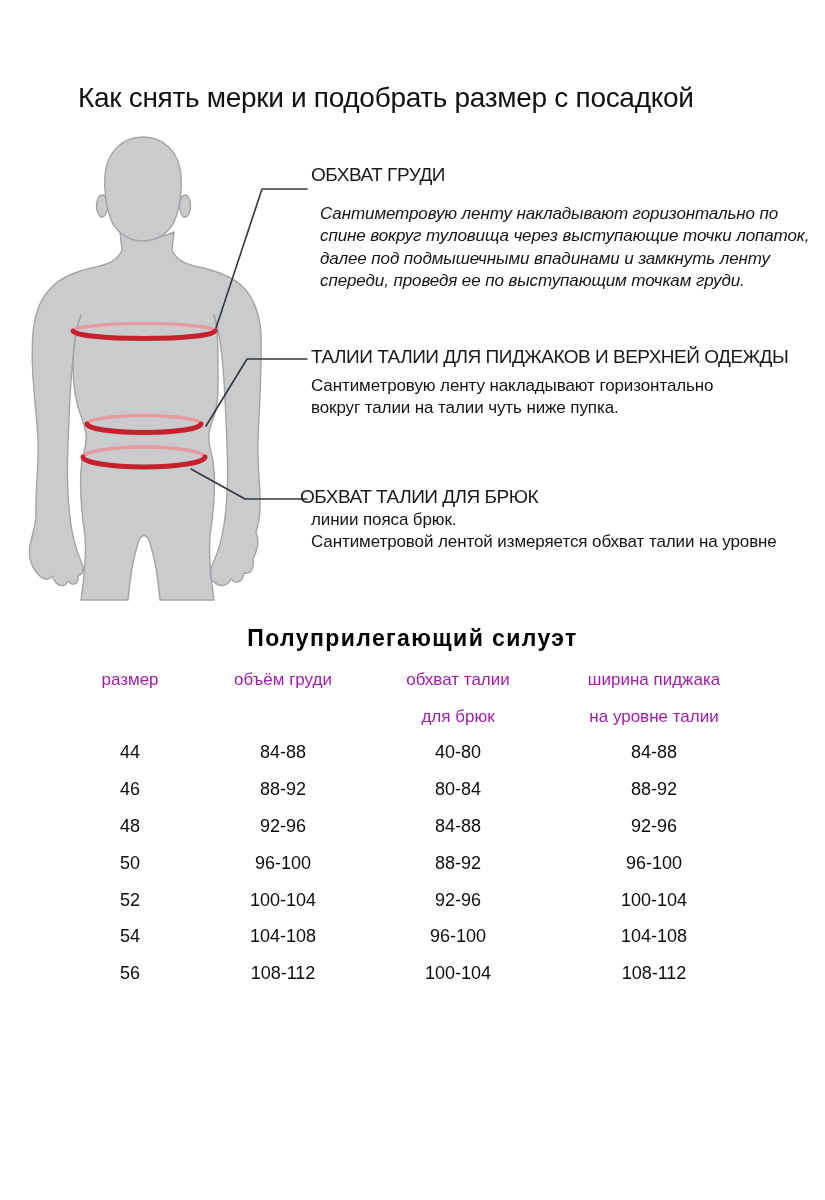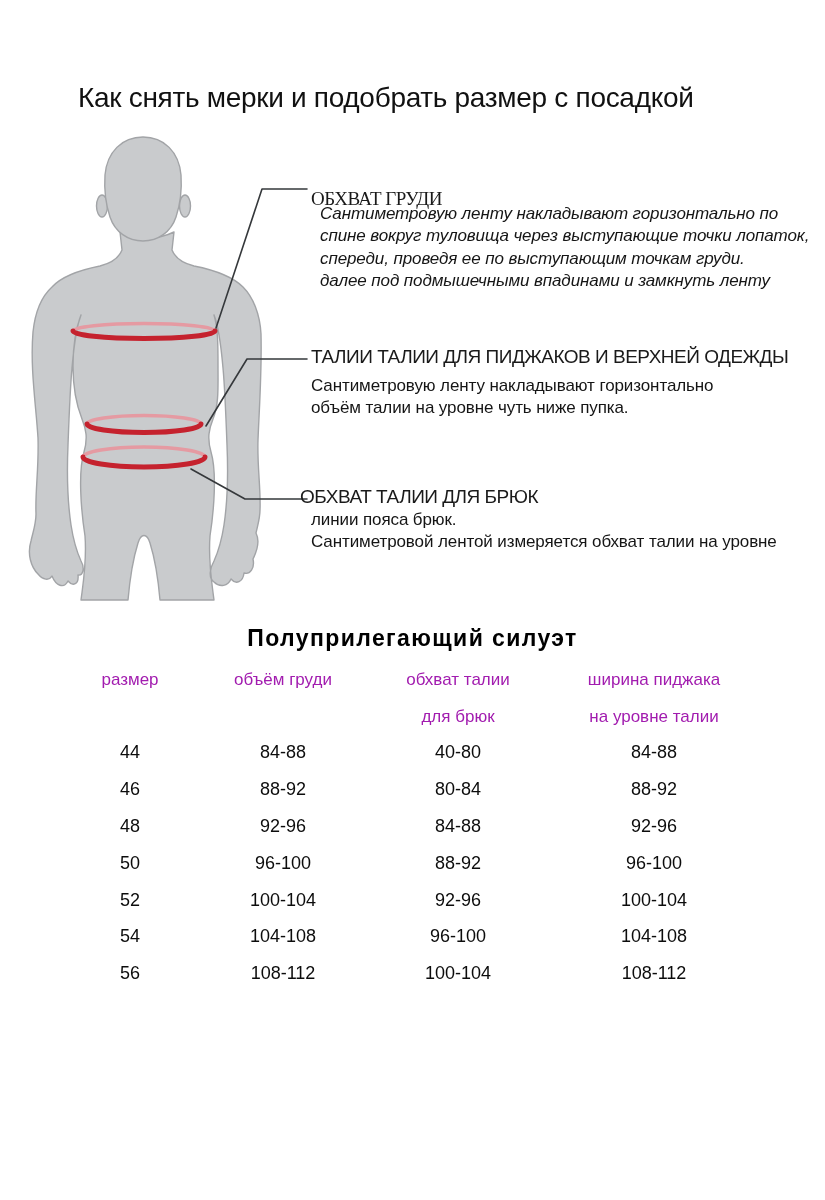--- a/index.html
+++ b/index.html
@@ -126,32 +126,32 @@
     <path class="band-dark" d="M 77,304 A 57 8.5 0 0 0 191,304" stroke="#c5222e"></path>
 
     <ellipse class="band-light" cx="134" cy="337" rx="61" ry="10" stroke="#e59aa2"></ellipse>
     <path class="band-dark" d="M 73,337 A 61 10 0 0 0 195,337" stroke="#c5222e"></path>
 
     <path class="leader" d="M 206,208 L 252,69 L 297,69" stroke="#35383b"></path>
     <path class="leader" d="M 196,306 L 237,239 L 297,239" stroke="#35383b"></path>
     <path class="leader" d="M 181,349 L 235,379 L 297,379" stroke="#35383b"></path>
   </svg>
 
-  <div class="abs section-heading" style="left:311px;top:188px;font-family:Liberation Serif, serif;">ОБХВАТ ГРУДИ</div>
+  <div class="abs section-heading" style="left:311px;top:164px;">ОБХВАТ ГРУДИ</div>
   <div class="abs section-text" style="left:320px;top:203px;font-style:italic;">
     <div>Сантиметровую ленту накладывают горизонтально по</div>
     <div>спине вокруг туловища через выступающие точки лопаток,</div>
+    <div>далее под подмышечными впадинами и замкнуть ленту</div>
     <div>спереди, проведя ее по выступающим точкам груди.</div>
-    <div>далее под подмышечными впадинами и замкнуть ленту</div>
   </div>
 
   <div class="abs section-heading" style="left:311px;top:346px;">ТАЛИИ ТАЛИИ ДЛЯ ПИДЖАКОВ И ВЕРХНЕЙ ОДЕЖДЫ</div>
   <div class="abs section-text" style="left:311px;top:375px;">
     <div>Сантиметровую ленту накладывают горизонтально</div>
-    <div>объём талии на уровне чуть ниже пупка.</div>
+    <div>вокруг талии на талии чуть ниже пупка.</div>
   </div>
 
   <div class="abs section-heading" style="left:300px;top:486px;">ОБХВАТ ТАЛИИ ДЛЯ БРЮК</div>
   <div class="abs section-text" style="left:311px;top:509px;">
     <div>линии пояса брюк.</div>
     <div>Сантиметровой лентой измеряется обхват талии на уровне</div>
   </div>
 
   <div class="abs table-title">Полуприлегающий силуэт</div>
 

